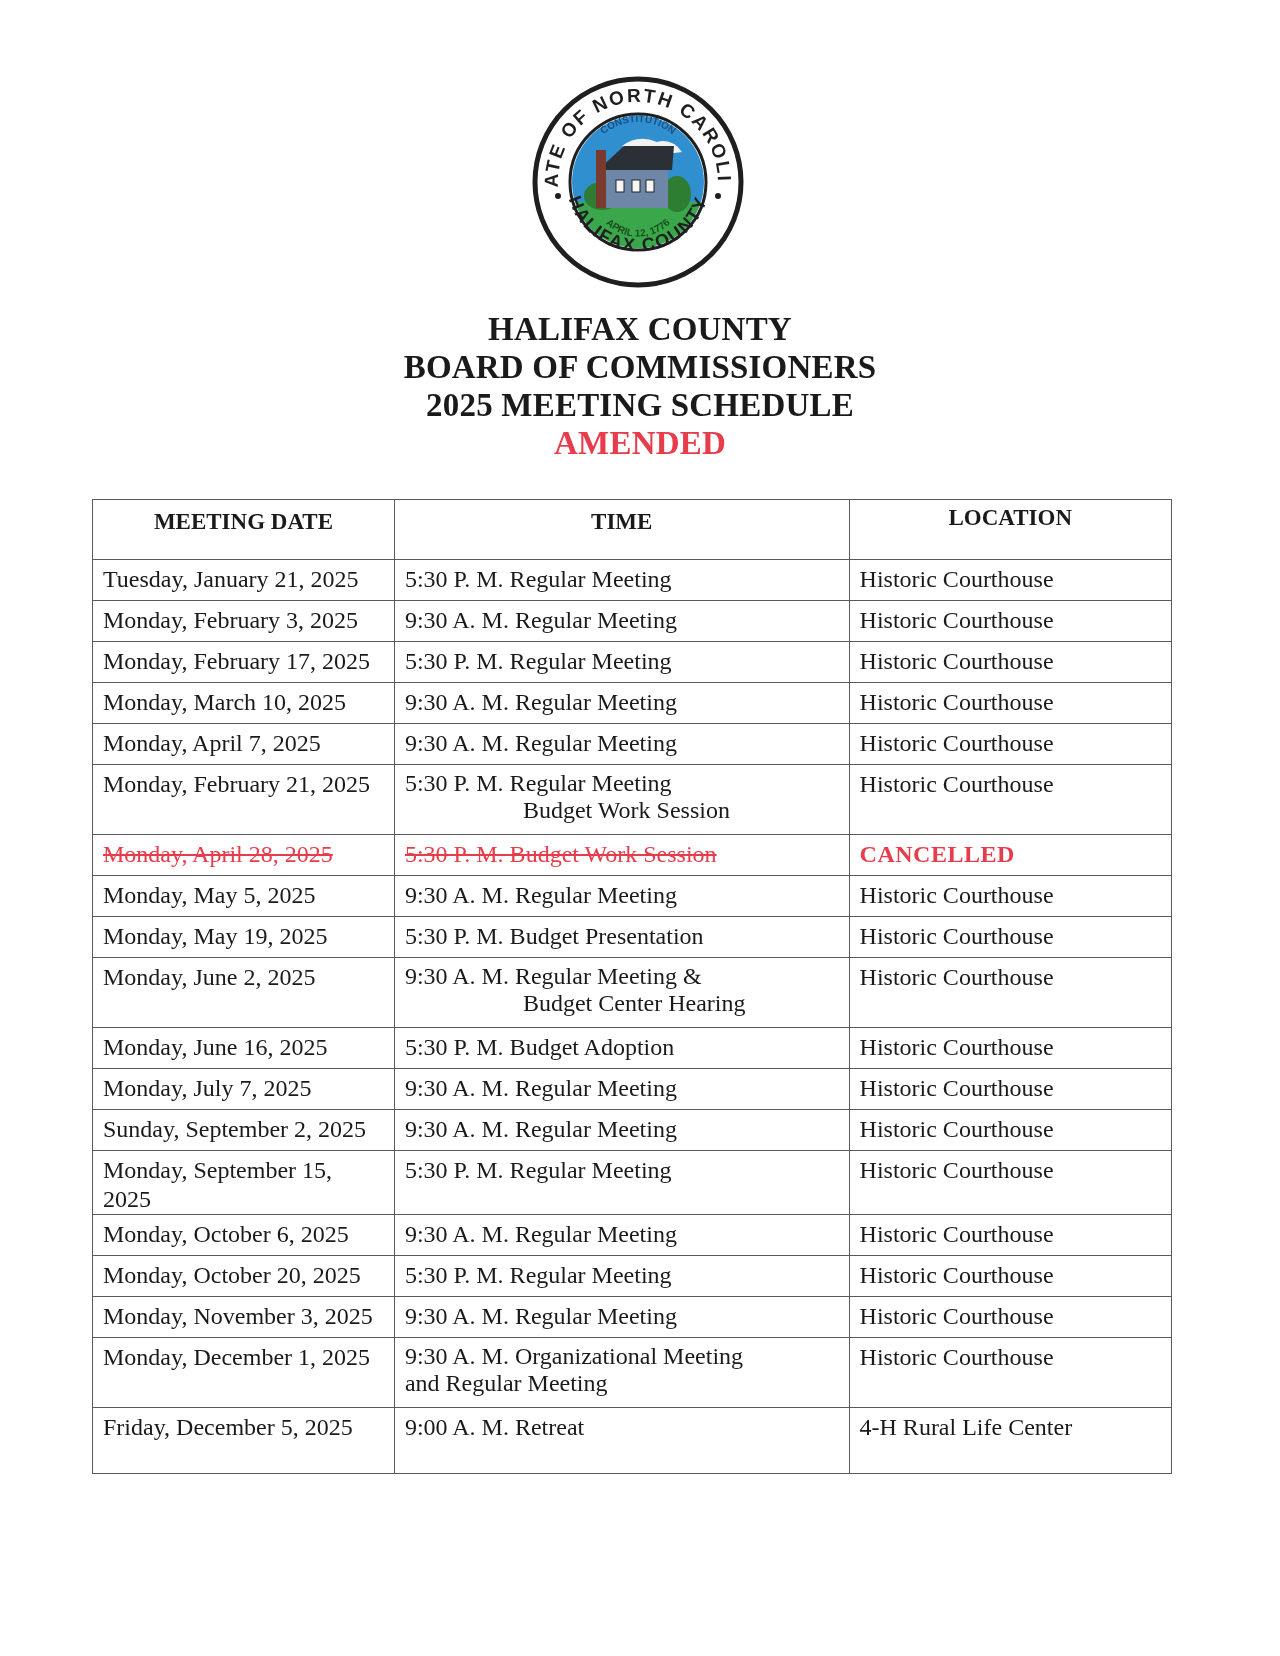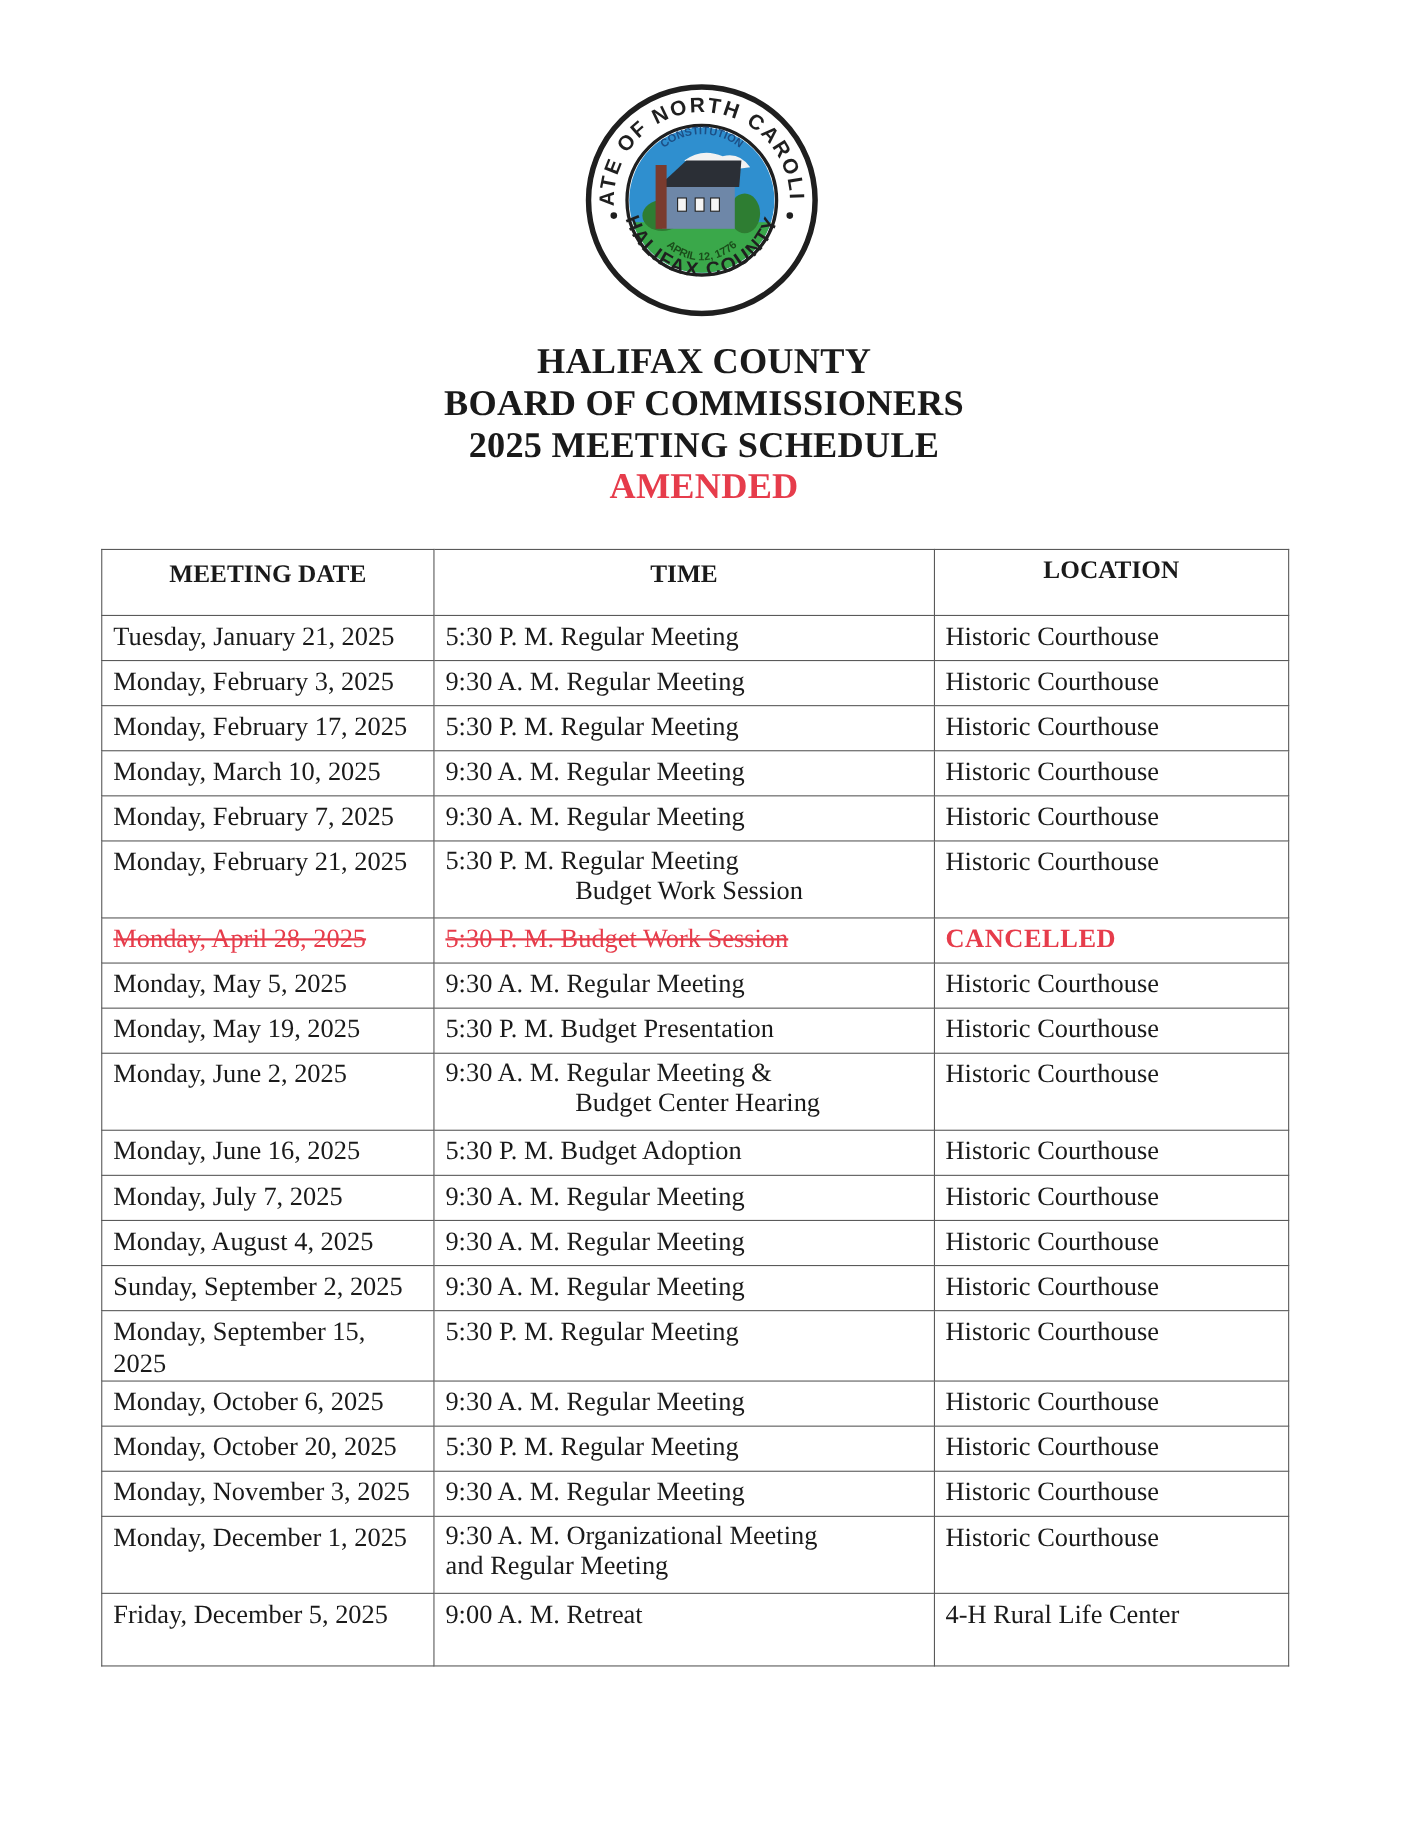--- a/index.html
+++ b/index.html
@@ -149,21 +149,21 @@
       <td>Monday, February 17, 2025</td>
       <td>5:30 P. M. Regular Meeting</td>
       <td>Historic Courthouse</td>
     </tr>
     <tr>
       <td>Monday, March 10, 2025</td>
       <td>9:30 A. M.  Regular Meeting</td>
       <td>Historic Courthouse</td>
     </tr>
     <tr>
-      <td>Monday, February 7, 2025</td>
+      <td>Monday, April 7, 2025</td>
       <td>9:30 A. M. Regular Meeting</td>
       <td>Historic Courthouse</td>
     </tr>
     <tr class="tall">
       <td>Monday, February 21, 2025</td>
       <td>
         <span class="sub-line flush">5:30 P. M.  Regular Meeting</span>
         <span class="sub-line">Budget Work Session</span>
       </td>
       <td>Historic Courthouse</td>
@@ -195,25 +195,20 @@
       <td>Monday, June 16, 2025</td>
       <td>5:30 P. M. Budget Adoption</td>
       <td>Historic Courthouse</td>
     </tr>
     <tr>
       <td>Monday, July 7, 2025</td>
       <td>9:30 A. M. Regular Meeting</td>
       <td>Historic Courthouse</td>
     </tr>
     <tr>
-      <td>Monday, August 4, 2025</td>
-      <td>9:30 A. M. Regular Meeting</td>
-      <td>Historic Courthouse</td>
-    </tr>
-    <tr>
       <td>Sunday, September 2, 2025</td>
       <td>9:30 A. M. Regular Meeting</td>
       <td>Historic Courthouse</td>
     </tr>
     <tr>
       <td>Monday, September 15, 2025</td>
       <td>5:30 P. M.  Regular Meeting</td>
       <td>Historic Courthouse</td>
     </tr>
     <tr>

